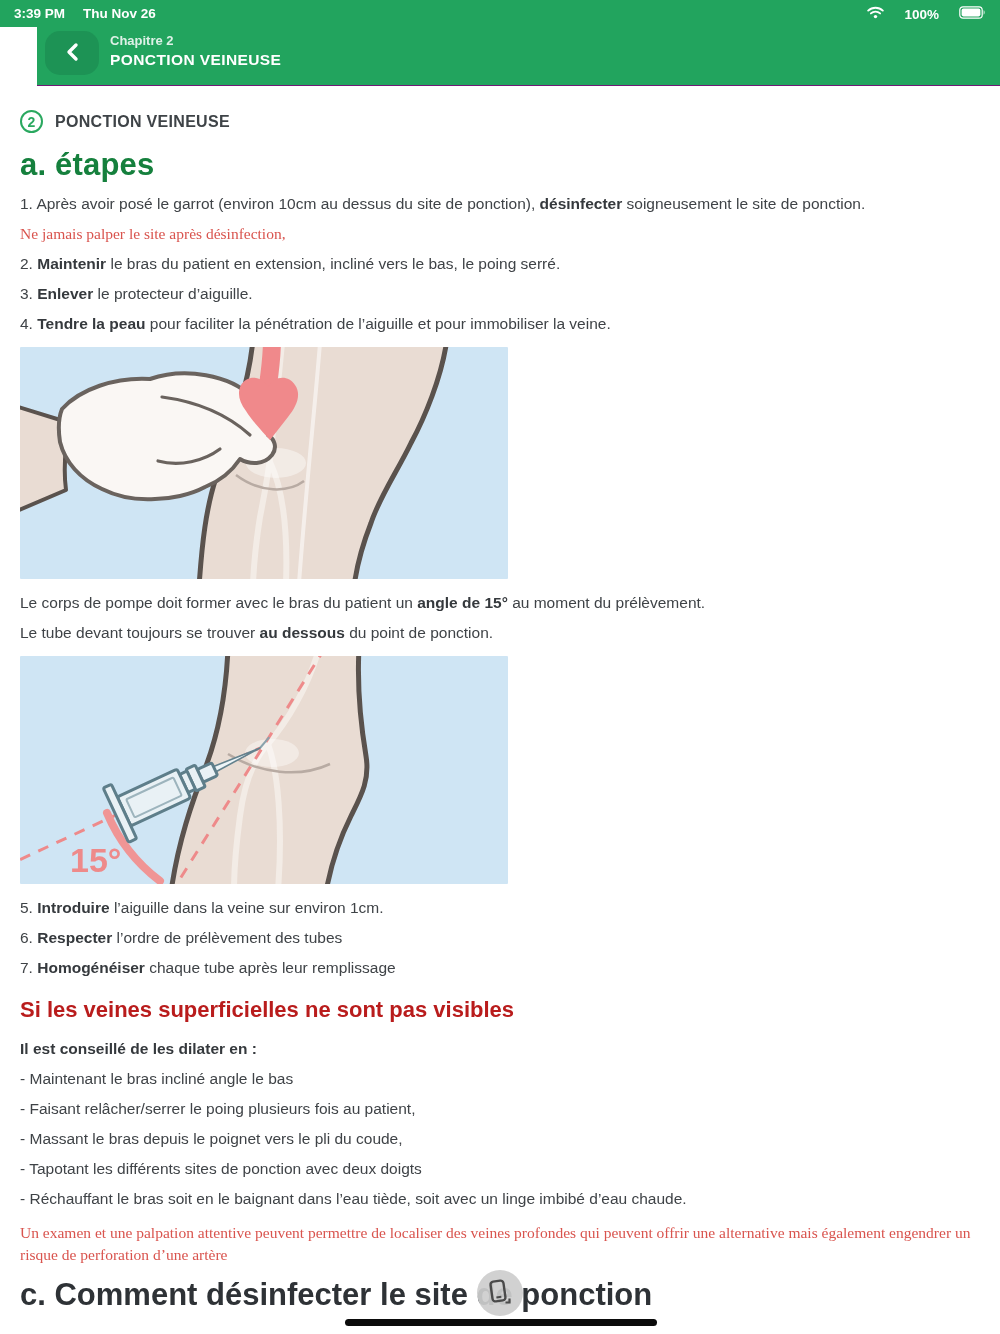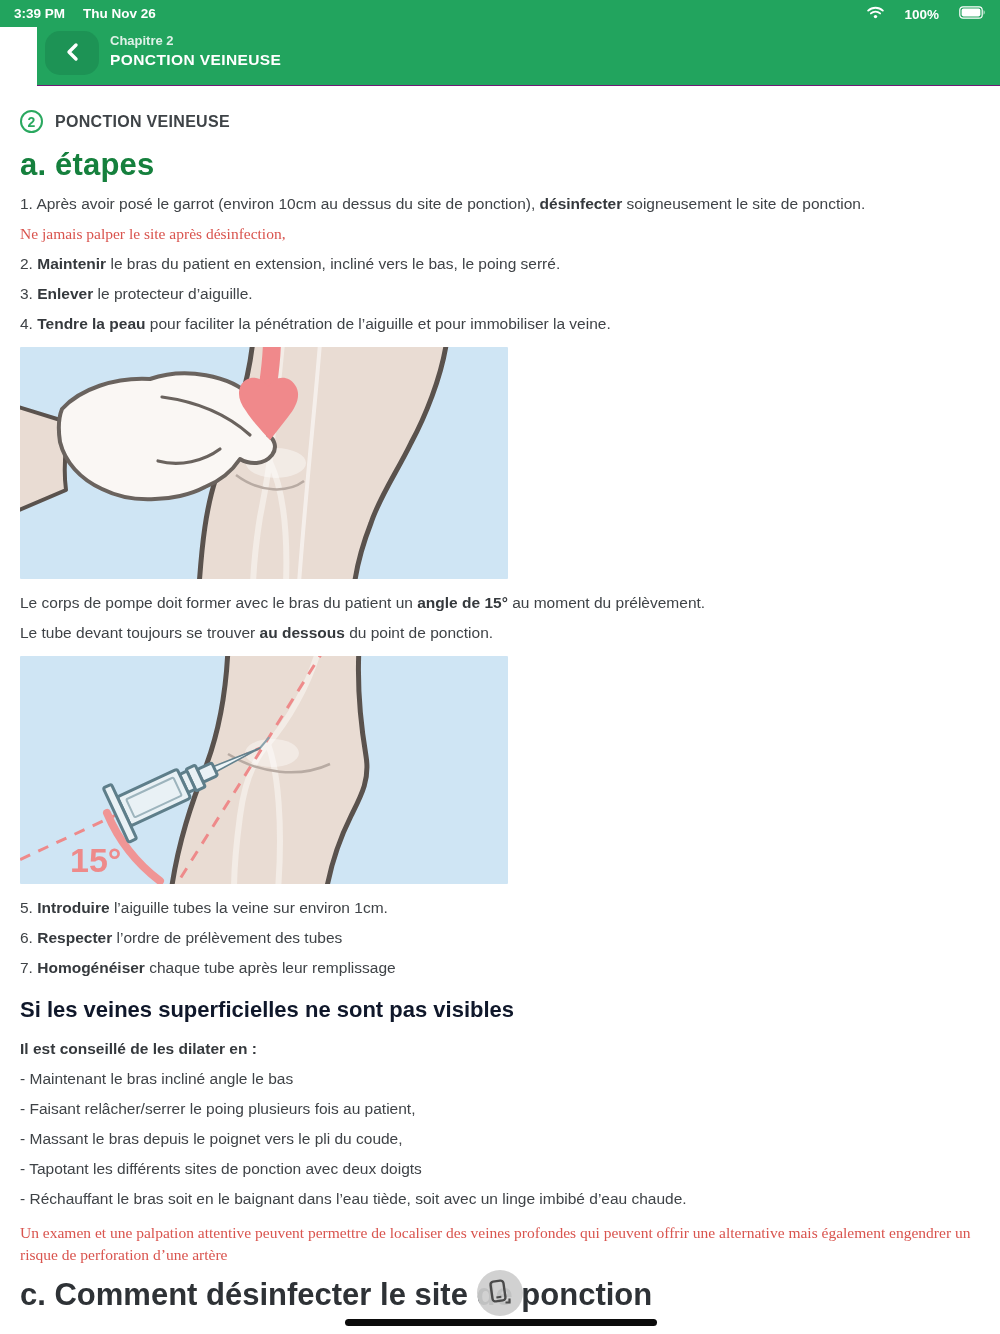--- a/index.html
+++ b/index.html
@@ -24,21 +24,21 @@
   .htitle { color:#ffffff; font-size:15.5px; font-weight:800; letter-spacing:.4px; margin-top:3px; }
 
   
   .main { position:absolute; top:88px; left:0; width:1000px; padding:22px 28px 0 20px; }
   .sec-row { display:flex; align-items:center; gap:12px; margin-bottom:4px; }
   .num-badge { width:23px; height:23px; border:2px solid #2aa85f; border-radius:50%;
     color:#2aa85f; font-size:14px; font-weight:700; display:flex; align-items:center;
     justify-content:center; flex:0 0 auto; }
   .sec-title { font-size:16px; font-weight:700; color:#3e4347; letter-spacing:.3px; }
   h1 { font-size:31px; font-weight:800; color:#15803d; margin:14px 0 10px; letter-spacing:.2px; }
-  h2 { font-size:22px; font-weight:800; color:#0f172a; margin:20px 0 8px; }
+  h2 { font-size:22px; font-weight:800; color:#b91c1c; margin:20px 0 8px; }
   p  { font-size:15.5px; line-height:19px; color:#3f4347; margin:11px 0; }
   p b { font-weight:800; color:#35393d; }
   p.lead { font-weight:800; color:#35393d; margin-top:16px; }
   .red { color:#d9544e;font-family:Liberation Serif, serif; }
   .warn2 { line-height:22px; margin-top:14px; width:952px; }
   figure { width:492px; margin:14px 0; line-height:0; }
   figure svg { display:block; border-radius:1px; }
   .clipped-h { font-size:31px; font-weight:800; color:#2e3236; margin-top:4px; white-space:nowrap; }
 
   
@@ -161,21 +161,21 @@
             <rect x="66" y="-12" width="10" height="24" rx="1.5"></rect>
             <rect x="76" y="-10" width="8" height="20" rx="1.5"></rect>
             <rect x="84" y="-16" width="66" height="32" rx="2.5"></rect>
             <rect x="150" y="-30" width="9" height="60" rx="2"></rect>
           </g>
           <rect x="91" y="-10" width="52" height="20" rx="1.5" fill="none" stroke="#9db4bd" stroke-width="2"></rect>
         </g>
       </svg>
     </figure>
 
-    <p><span>5. </span><b>Introduire</b><span> l’aiguille tubes la veine sur environ 1cm.</span></p>
+    <p><span>5. </span><b>Introduire</b><span> l’aiguille dans la veine sur environ 1cm.</span></p>
     <p><span>6. </span><b>Respecter</b><span> l’ordre de prélèvement des tubes</span></p>
     <p><span>7. </span><b>Homogénéiser</b><span> chaque tube après leur remplissage</span></p>
 
     <h2>Si les veines superficielles ne sont pas visibles</h2>
     <p class="lead">Il est conseillé de les dilater en :</p>
 
     <p>- Maintenant le bras incliné angle le bas</p>
     <p>- Faisant relâcher/serrer le poing plusieurs fois au patient,</p>
     <p>- Massant le bras depuis le poignet vers le pli du coude,</p>
     <p>- Tapotant les différents sites de ponction avec deux doigts</p>

